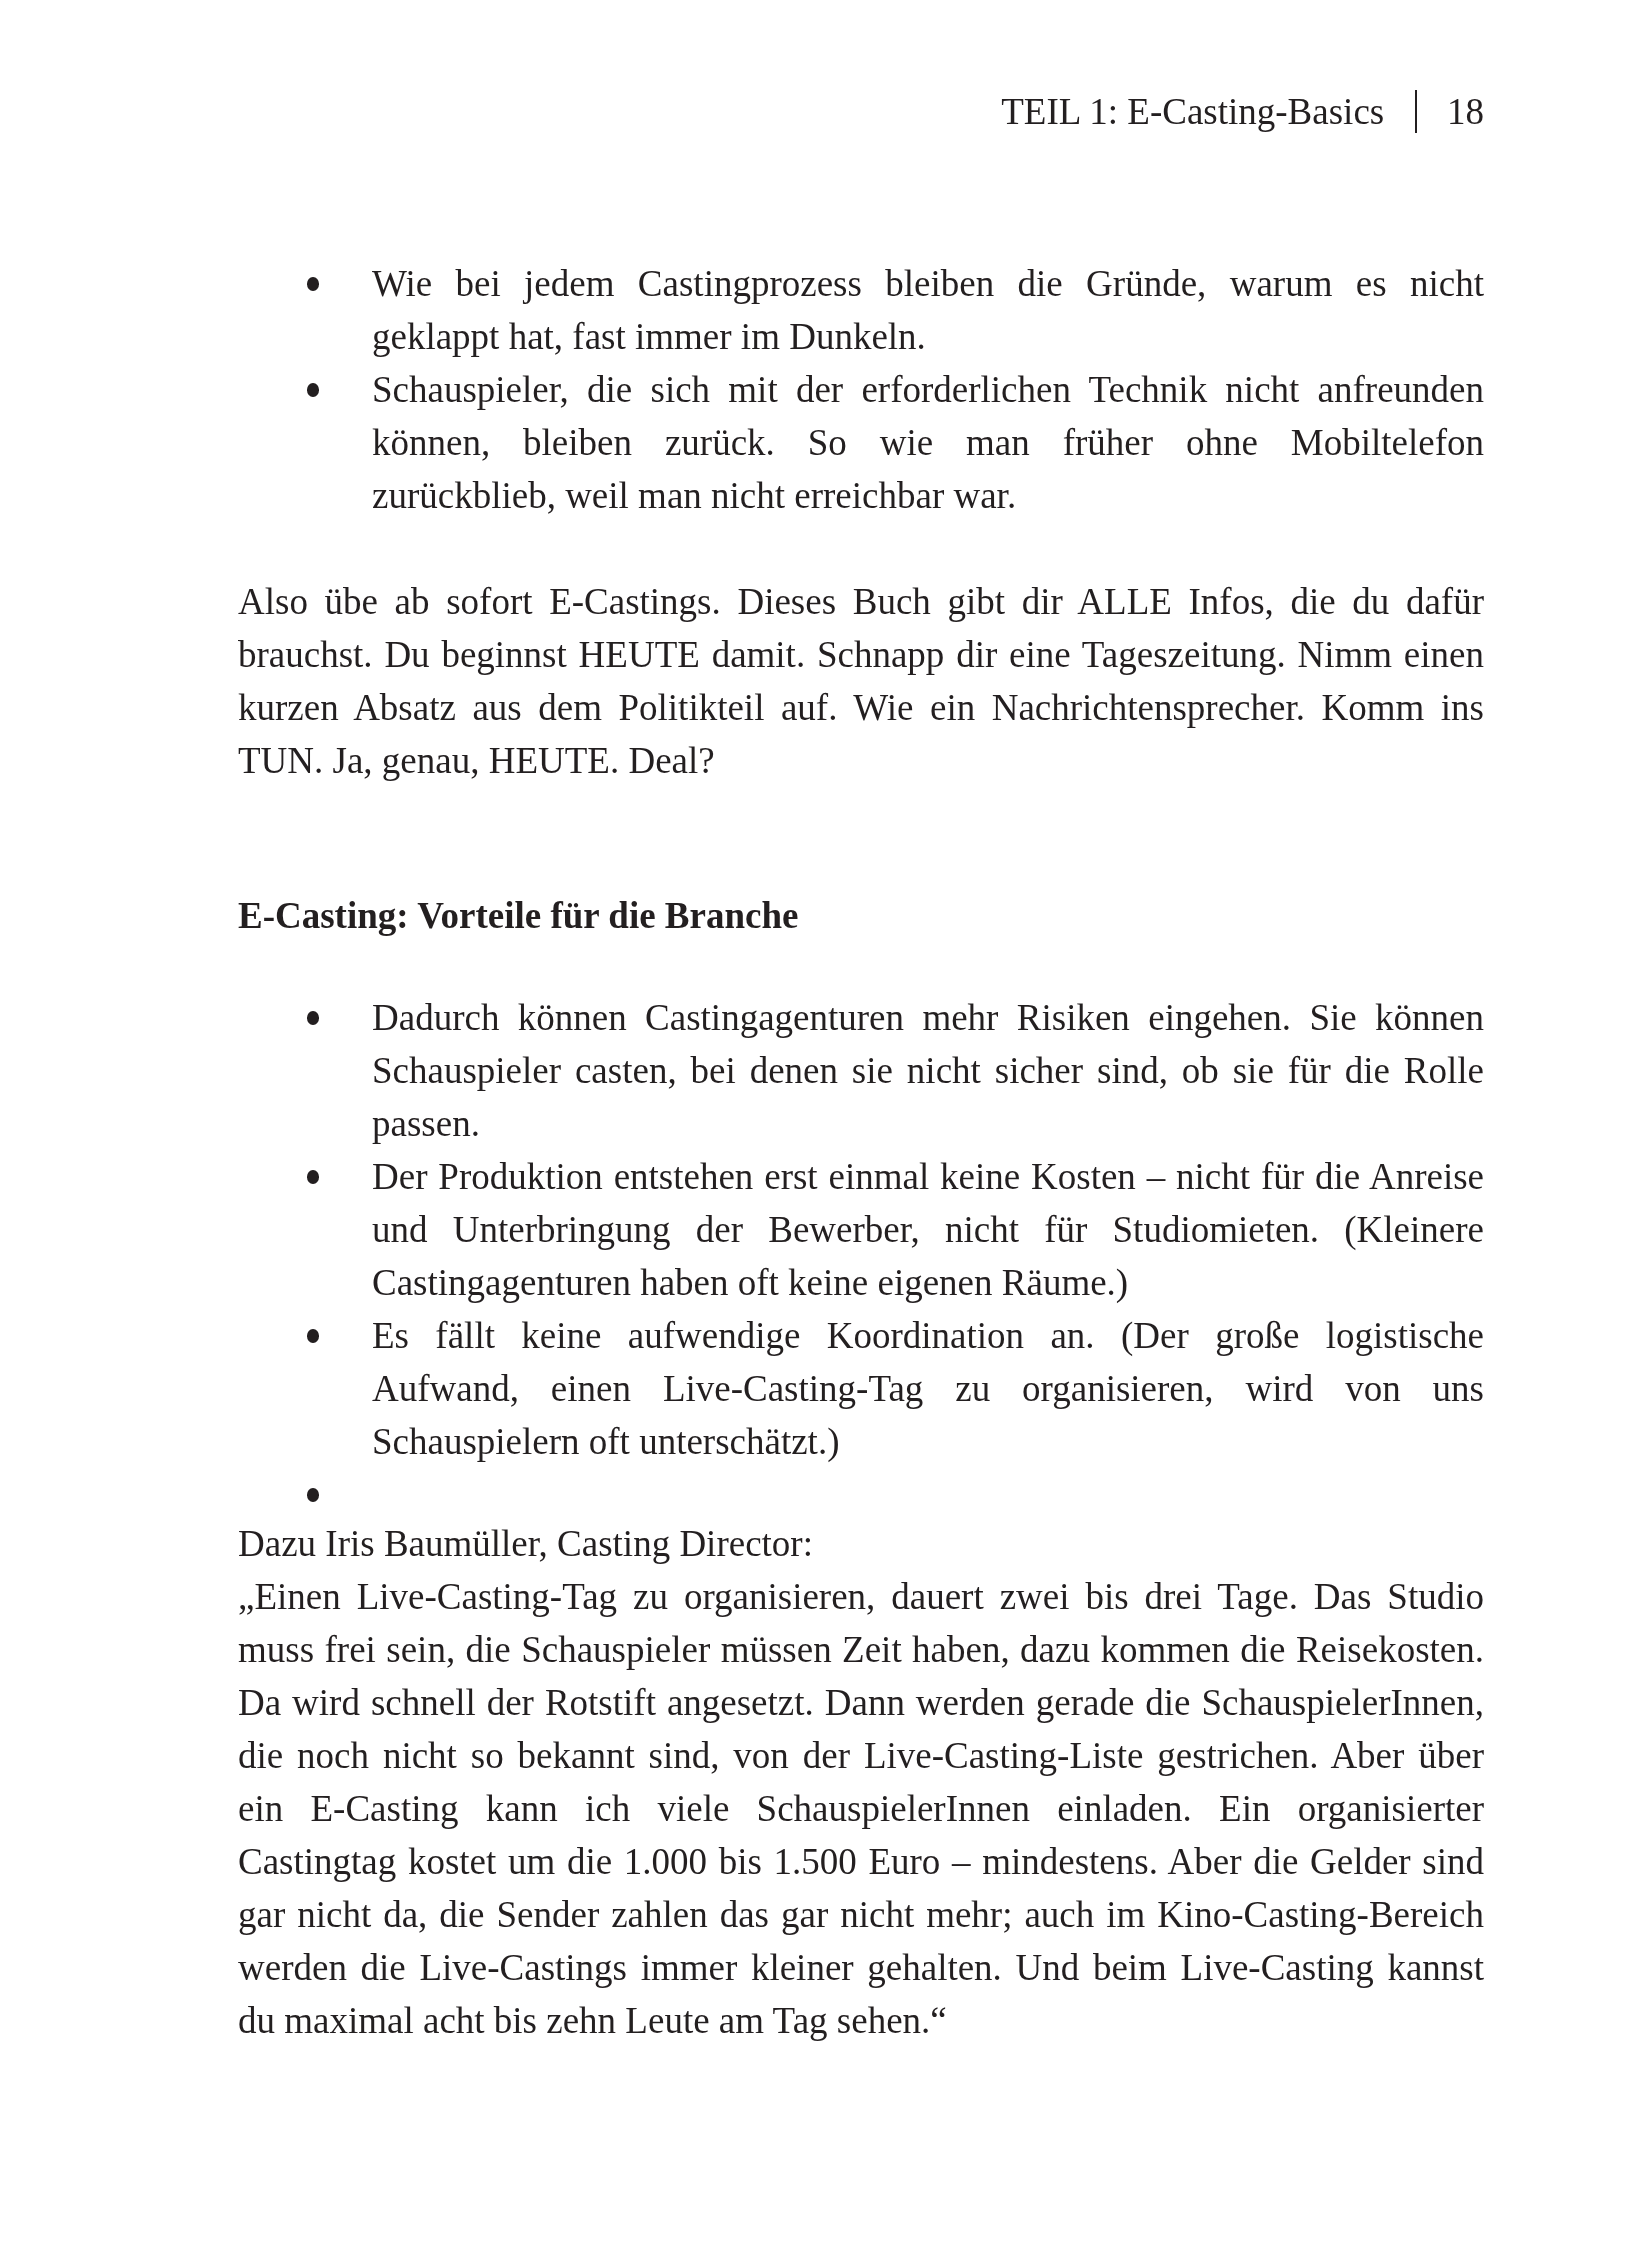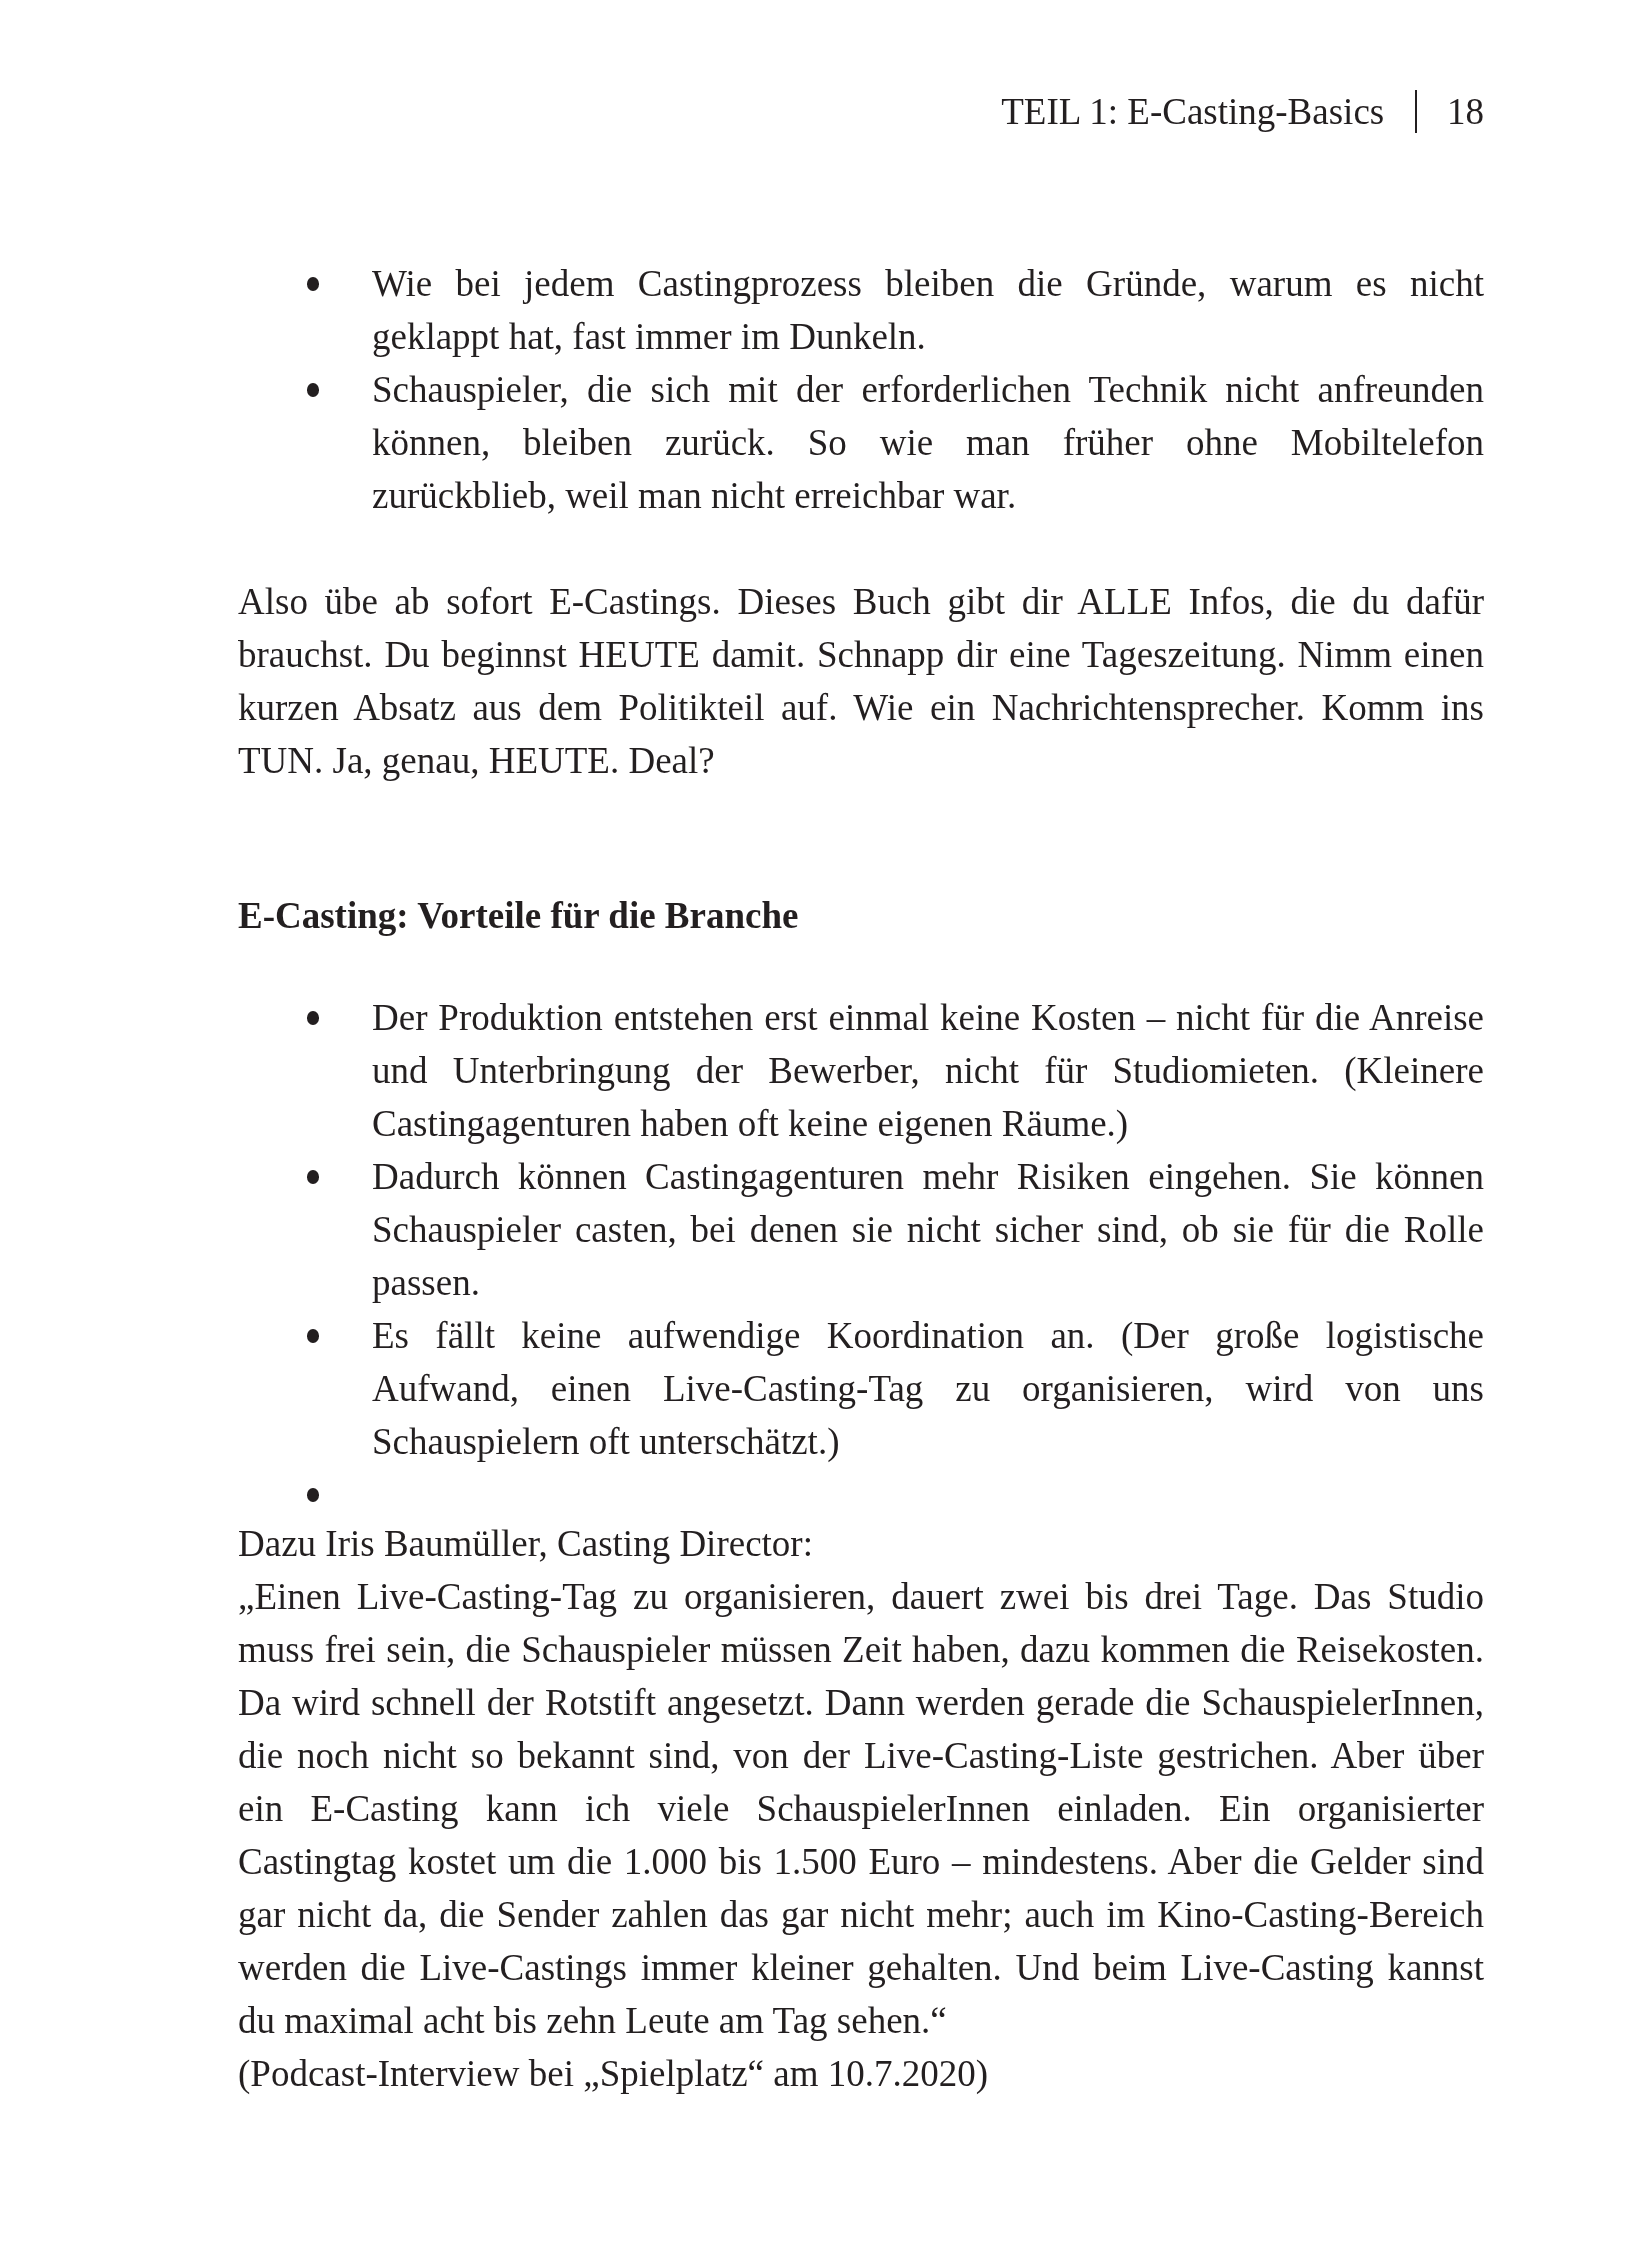--- a/index.html
+++ b/index.html
@@ -71,38 +71,37 @@
     <div class="gap-1"></div>
     <div class="gap-1" style="height:49px"></div>
 
     <h2 class="heading" style="font-size:37px;line-height:53px;">E-Casting: Vorteile für die Branche</h2>
 
     <div class="gap-heading-after" style="height:49px"></div>
 
     <ul class="bullets">
       <li>
         <span class="bullet"></span>
-        <span>Der Produktion entstehen erst einmal keine Kosten – nicht für die Anreise und Unterbringung der Bewerber, nicht für Studiomieten. (Kleinere Castingagenturen haben oft keine eigenen Räume.)</span>
+        <span>Dadurch können Castingagenturen mehr Risiken eingehen. Sie können Schauspieler casten, bei denen sie nicht sicher sind, ob sie für die Rolle passen.</span>
       </li>
       <li>
         <span class="bullet"></span>
-        <span>Dadurch können Castingagenturen mehr Risiken eingehen. Sie können Schauspieler casten, bei denen sie nicht sicher sind, ob sie für die Rolle passen.</span>
+        <span>Der Produktion entstehen erst einmal keine Kosten – nicht für die Anreise und Unterbringung der Bewerber, nicht für Studiomieten. (Kleinere Castingagenturen haben oft keine eigenen Räume.)</span>
       </li>
       <li>
         <span class="bullet"></span>
         <span>Es fällt keine aufwendige Koordination an. (Der große logistische Aufwand, einen Live-Casting-Tag zu organisieren, wird von uns Schauspielern oft unterschätzt.)</span>
       </li>
       <li>
         <span class="bullet"></span>
       </li>
     </ul>
 
     <div class="gap-1" style="height:49px"></div>
 
     <div class="quote-block">
       <p style="text-align:left">Dazu Iris Baumüller, Casting Director:</p>
       <p>„Einen Live-Casting-Tag zu organisieren, dauert zwei bis drei Tage. Das Studio muss frei sein, die Schauspieler müssen Zeit haben, dazu kommen die Reisekosten. Da wird schnell der Rotstift angesetzt. Dann werden gerade die SchauspielerInnen, die noch nicht so bekannt sind, von der Live-Casting-Liste gestrichen. Aber über ein E-Casting kann ich viele SchauspielerInnen einladen. Ein organisierter Castingtag kostet um die 1.000 bis 1.500 Euro – mindestens. Aber die Gelder sind gar nicht da, die Sender zahlen das gar nicht mehr; auch im Kino-Casting-Bereich werden die Live-Castings immer kleiner gehalten. Und beim Live-Casting kannst du maximal acht bis zehn Leute am Tag sehen.“</p>
-      <p class="last">(Podcast-Interview bei „Spielplatz“ am 10.7.2020)</p>
     </div>
 
   </div>
 </div>
 
 
 </body></html>

